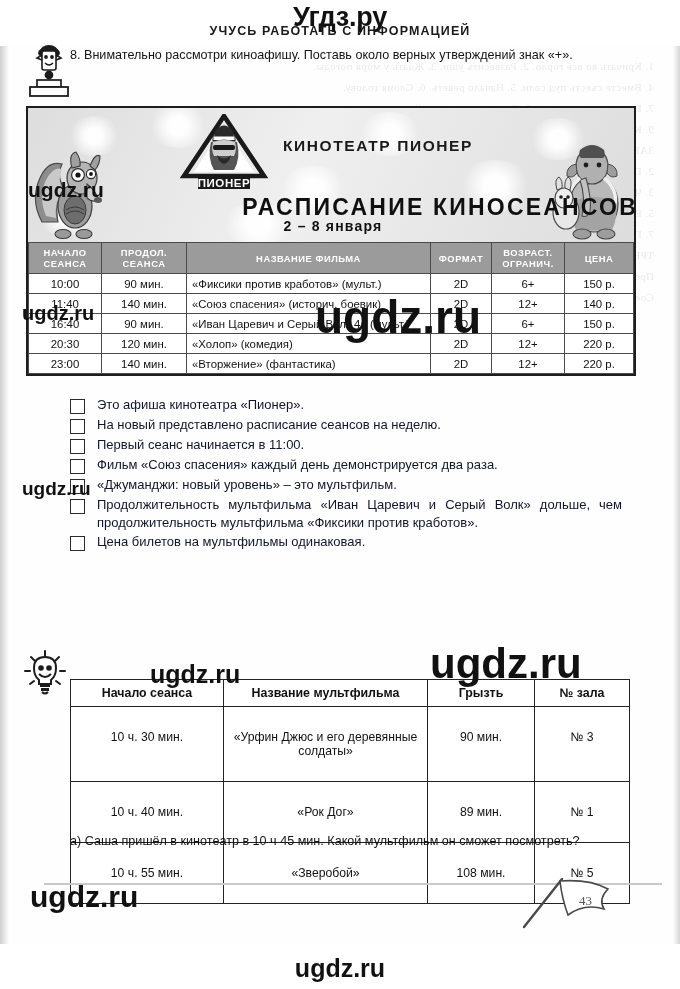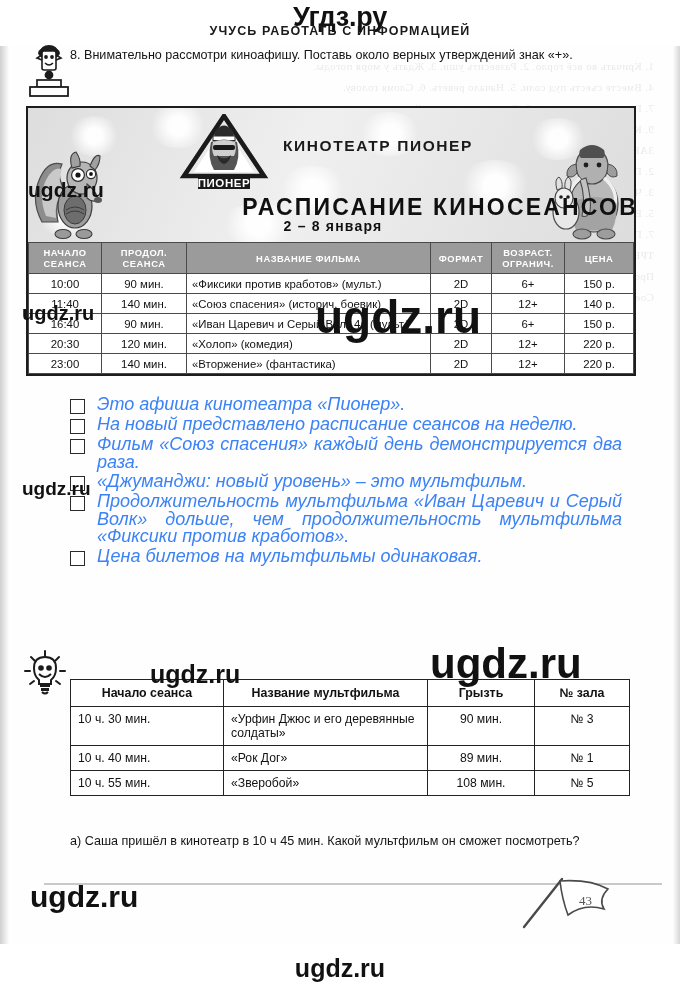--- a/index.html
+++ b/index.html
@@ -239,25 +239,24 @@
   .stmt-box {
     flex: 0 0 auto;
     width: 13px;
     height: 13px;
     border: 1.3px solid #2a2a2a;
     margin-right: 12px;
     margin-top: 3px;
     background: #fff;
   }
   .stmt-text {
-    font-size: 18px;
+    font-size: 13px;
     line-height: 17.5px;
-    color: #3b82f6;
+    color: #0f172a;
     text-align: justify;
-    font-style: italic;
   }
 
   
   .task9 {
     position: absolute;
     left: 70px; top: 652px;
     width: 545px;
     font-size: 12.6px;
     line-height: 18px;
     color: #141414;
@@ -274,23 +273,24 @@
   table.cartoons th {
     border: 1.4px solid #232323;
     font-weight: bold;
     padding: 6px 6px;
     text-align: center;
     font-size: 12.4px;
     color: #111;
   }
   table.cartoons td {
     border: 1.4px solid #232323;
-    padding: 5px 7px;
+    padding: 23px 7px;
     color: #121212;
     vertical-align: top;
+    text-align: center;
   }
   td.k-start { width: 138px; white-space: nowrap; }
   td.k-name  { }
   td.k-time  { width: 92px; text-align: center; white-space: nowrap; }
   td.k-hall  { width: 80px; text-align: center; white-space: nowrap; }
 
   .question-a {
     position: absolute;
     left: 70px; top: 832px;
     width: 552px;
@@ -504,20 +504,24 @@
     <div class="stmt">
       <div class="stmt-box"></div>
       <div class="stmt-text">Это афиша кинотеатра «Пионер».</div>
     </div>
     <div class="stmt">
       <div class="stmt-box"></div>
       <div class="stmt-text">На новый представлено расписание сеансов на неделю.</div>
     </div>
     <div class="stmt">
       <div class="stmt-box"></div>
+      <div class="stmt-text">Первый сеанс начинается в 11:00.</div>
+    </div>
+    <div class="stmt">
+      <div class="stmt-box"></div>
       <div class="stmt-text">Фильм «Союз спасения» каждый день демонстрируется два раза.</div>
     </div>
     <div class="stmt">
       <div class="stmt-box"></div>
       <div class="stmt-text">«Джуманджи: новый уровень» – это мультфильм.</div>
     </div>
     <div class="stmt">
       <div class="stmt-box"></div>
       <div class="stmt-text">Продолжительность мультфильма «Иван Царевич и Серый Волк» дольше, чем продолжительность мультфильма «Фиксики против кработов».</div>
     </div>

